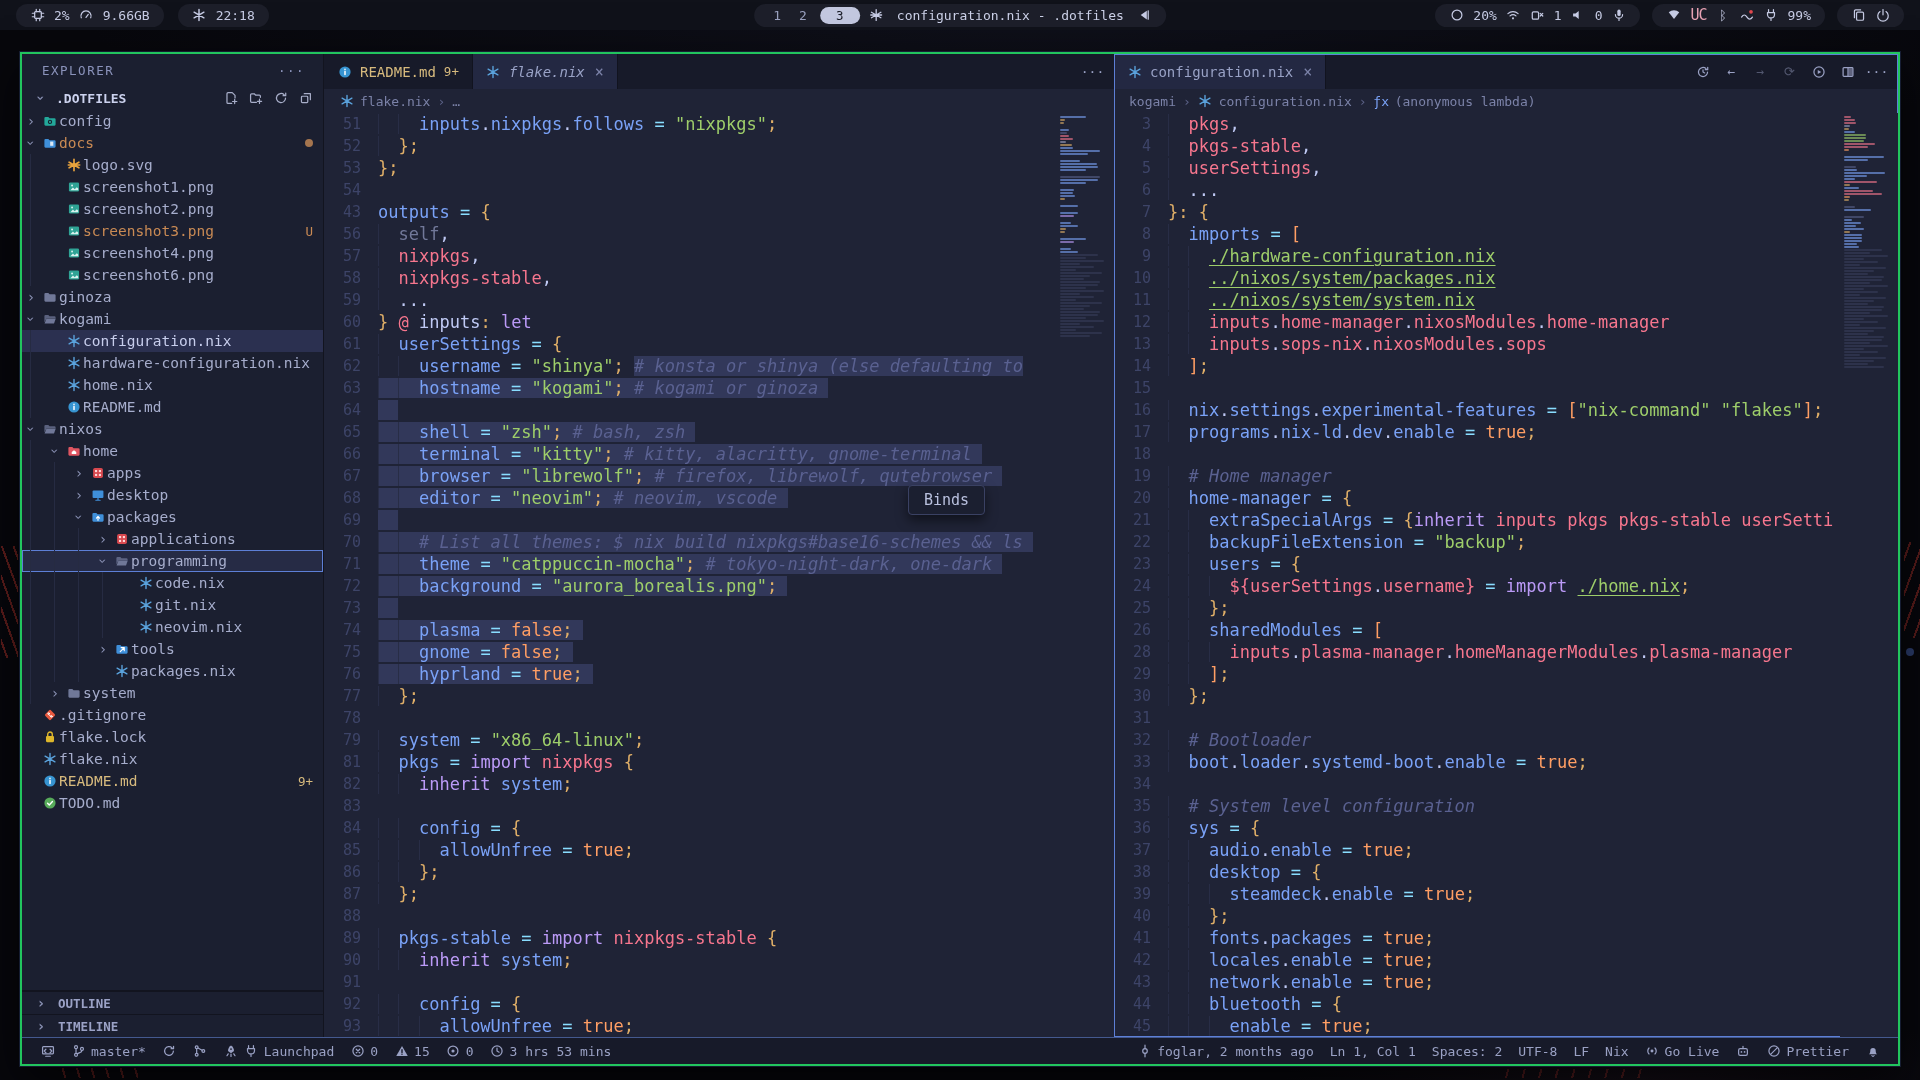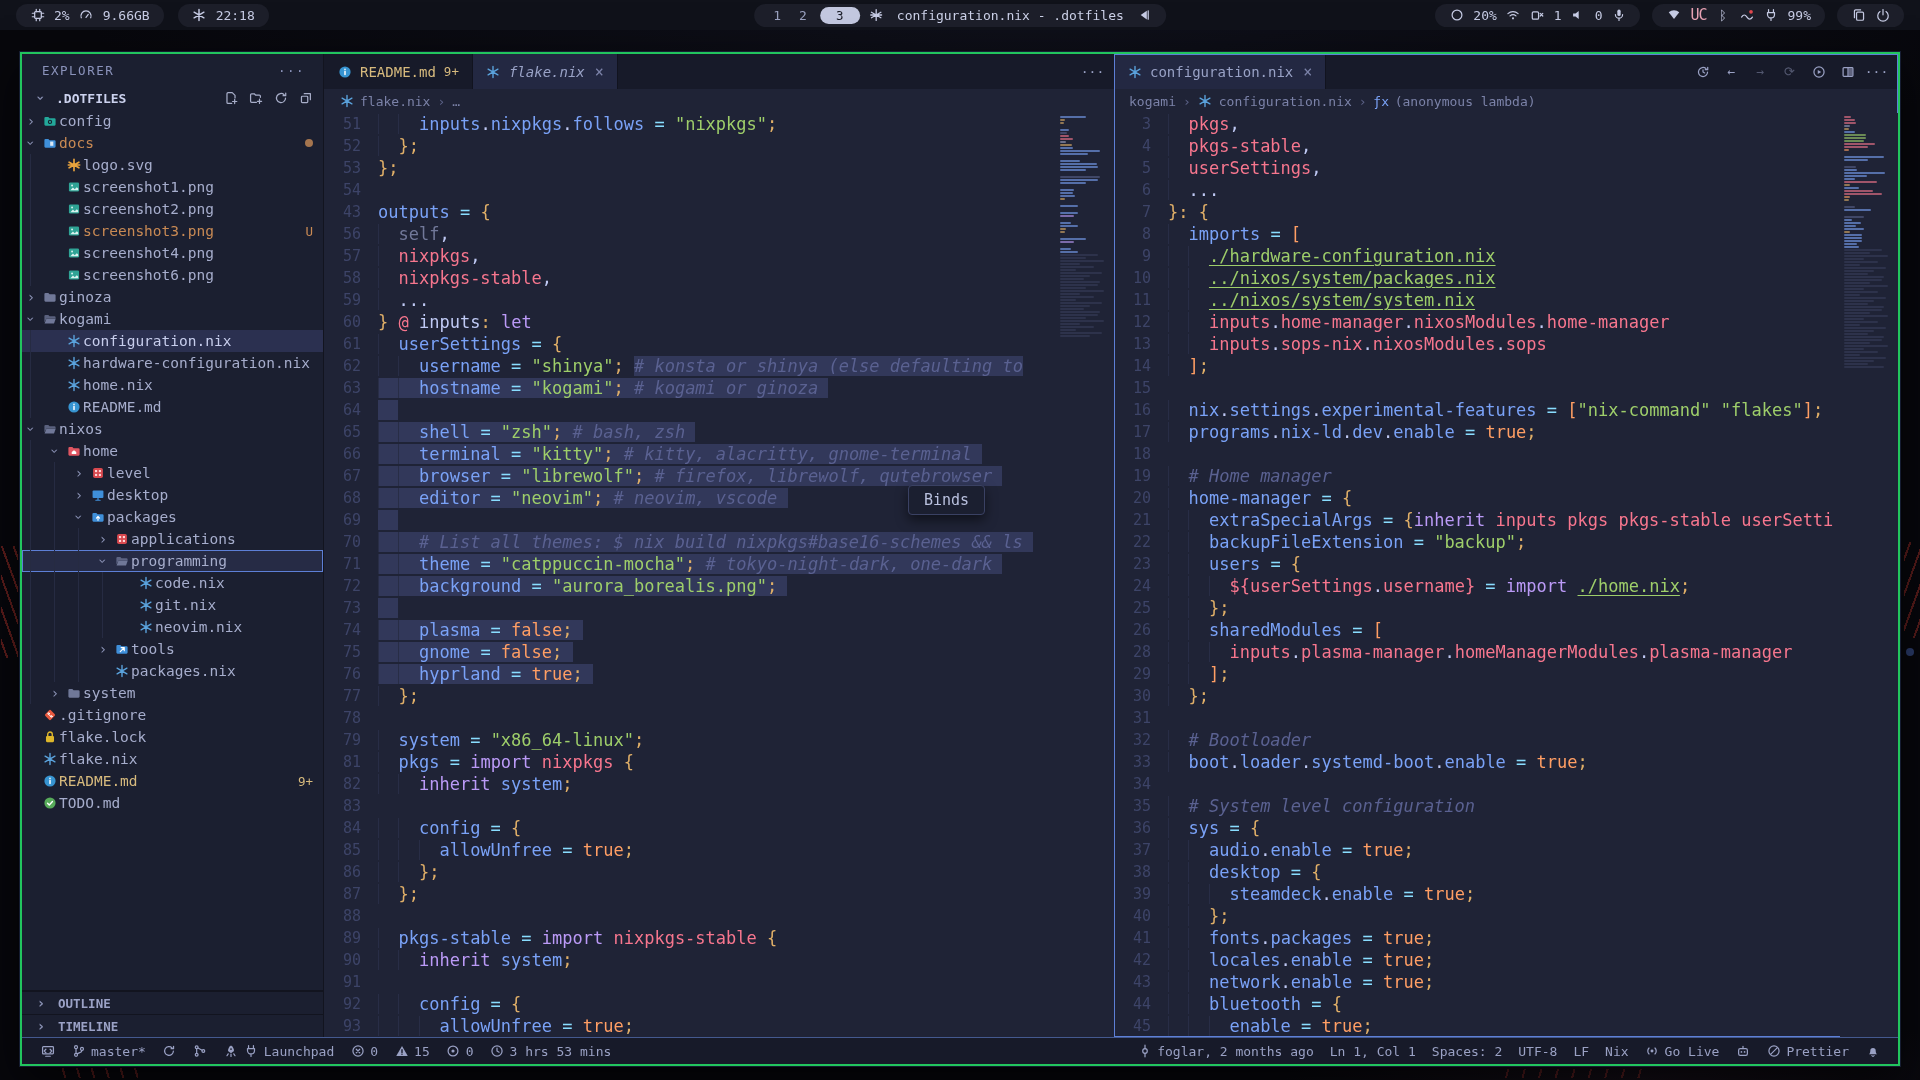--- a/index.html
+++ b/index.html
@@ -432,21 +432,21 @@
               <svg viewBox="0 0 16 16" fill="none" stroke="currentColor" stroke-width="1.4" stroke-linecap="round" stroke-linejoin="round">
                 <rect x="2.4" y="2.4" width="11.2" height="11.2" rx="2" fill="currentColor" stroke="none"></rect>
                 <g fill="#ffd9da" stroke="none">
                   <rect x="4.6" y="4.6" width="2.4" height="2.4"></rect>
                   <rect x="9" y="4.6" width="2.4" height="2.4"></rect>
                   <rect x="4.6" y="9" width="2.4" height="2.4"></rect>
                   <rect x="9" y="9" width="2.4" height="2.4"></rect>
                 </g>
               </svg>
             </span>
-            <span class="tlabel">level</span>
+            <span class="tlabel">apps</span>
           </div>
           <div class="trow">
             <span class="tsp"></span>
             <span class="tsp"></span>
             <span class="tch">›</span>
             <span class="ic tic" style="color: rgb(63, 143, 217);">
               <svg viewBox="0 0 16 16" fill="none" stroke="currentColor" stroke-width="1.4" stroke-linecap="round" stroke-linejoin="round">
                 <rect x="1.8" y="2.8" width="12.4" height="8.6" rx="1.2" fill="currentColor" stroke="none"></rect>
                 <path d="M5.6 14h4.8M8 11.4V14"></path>
               </svg>

